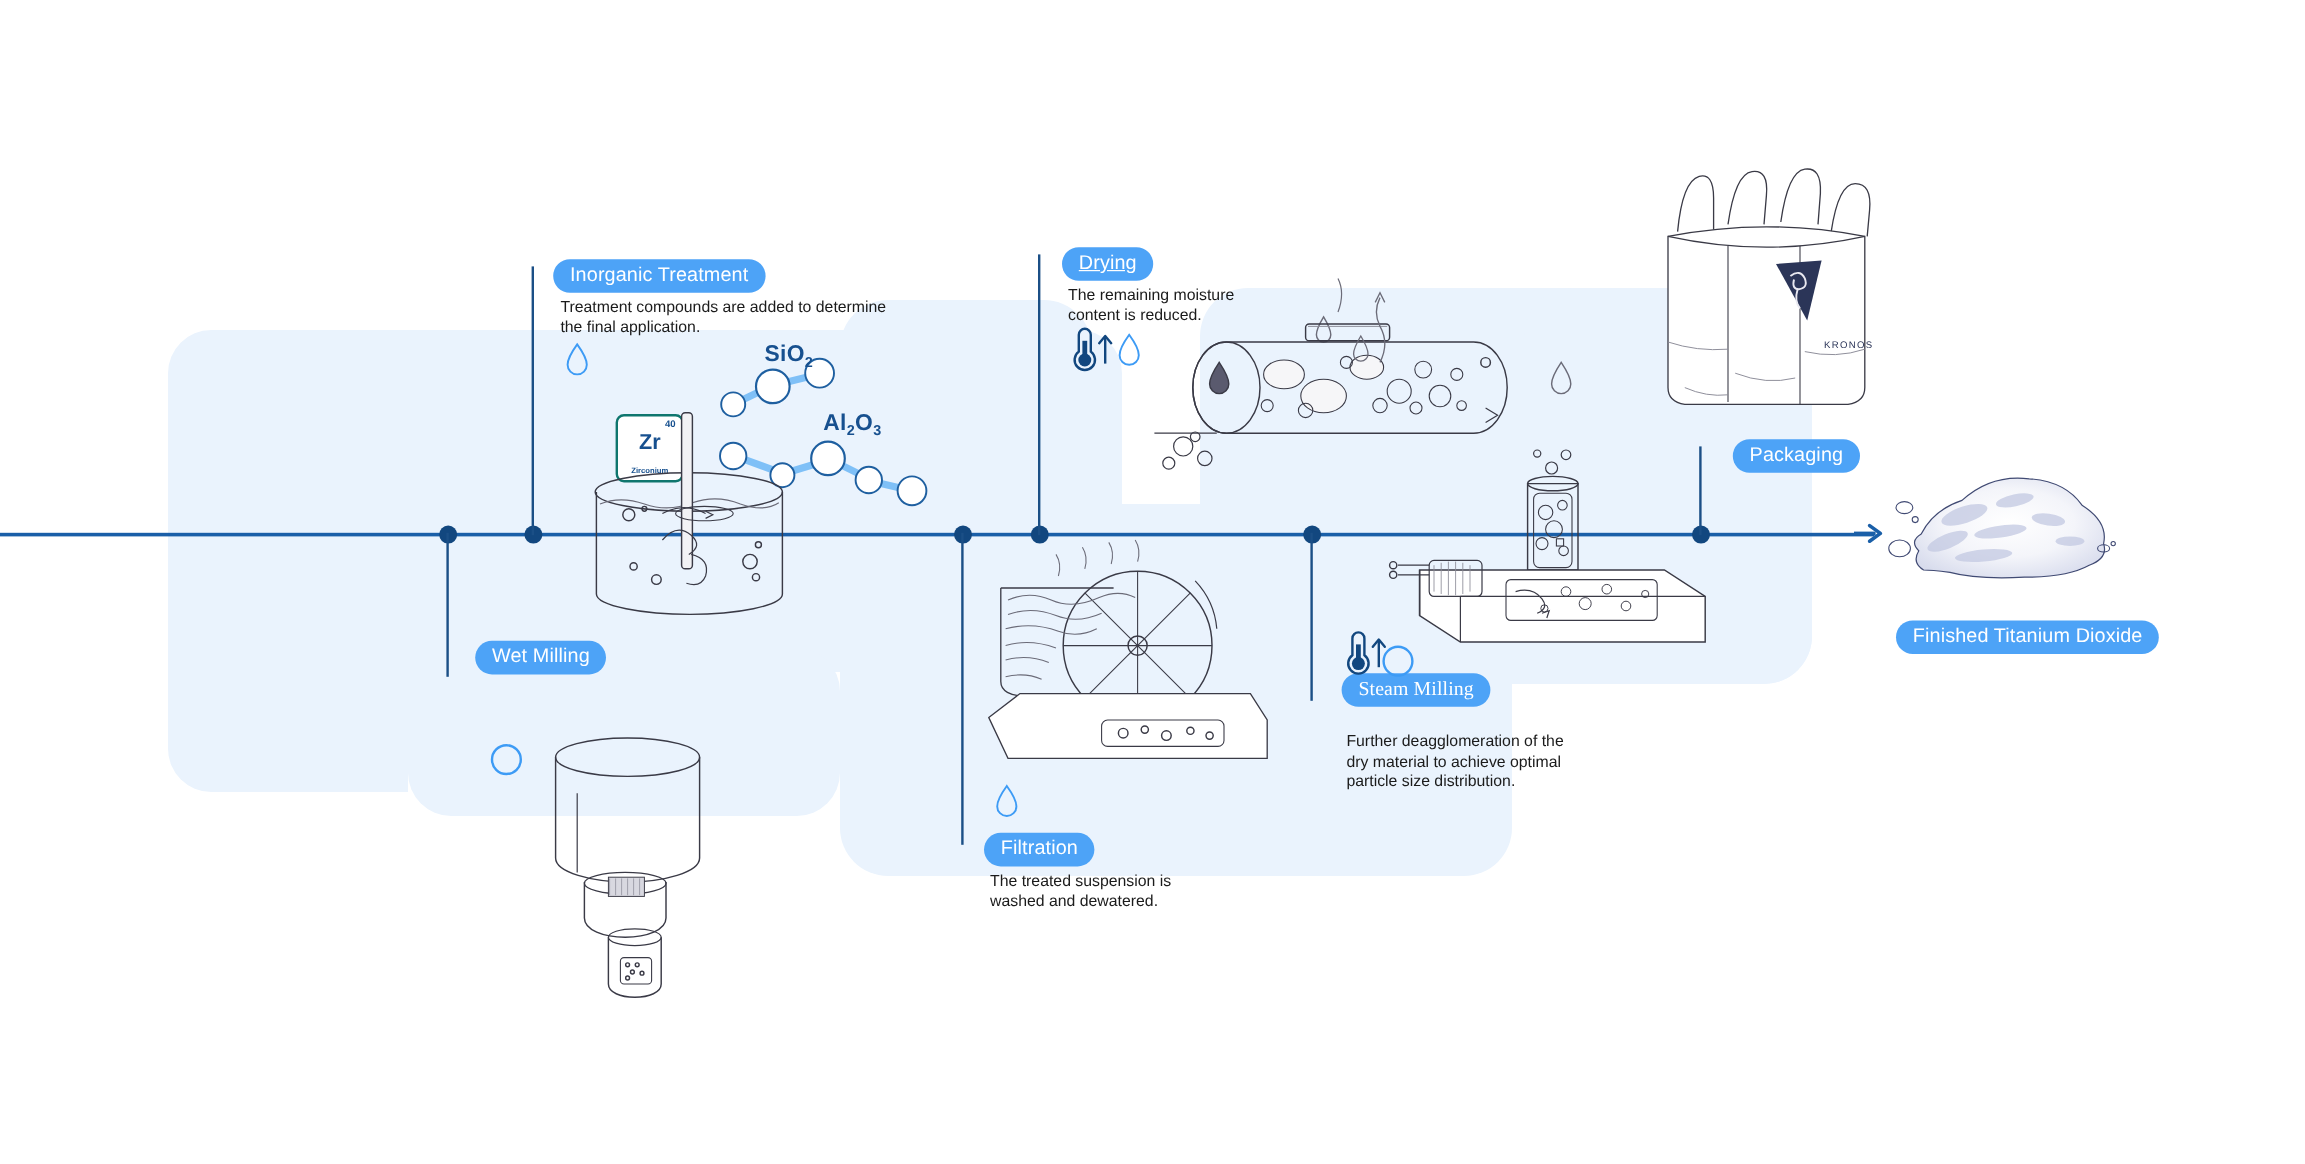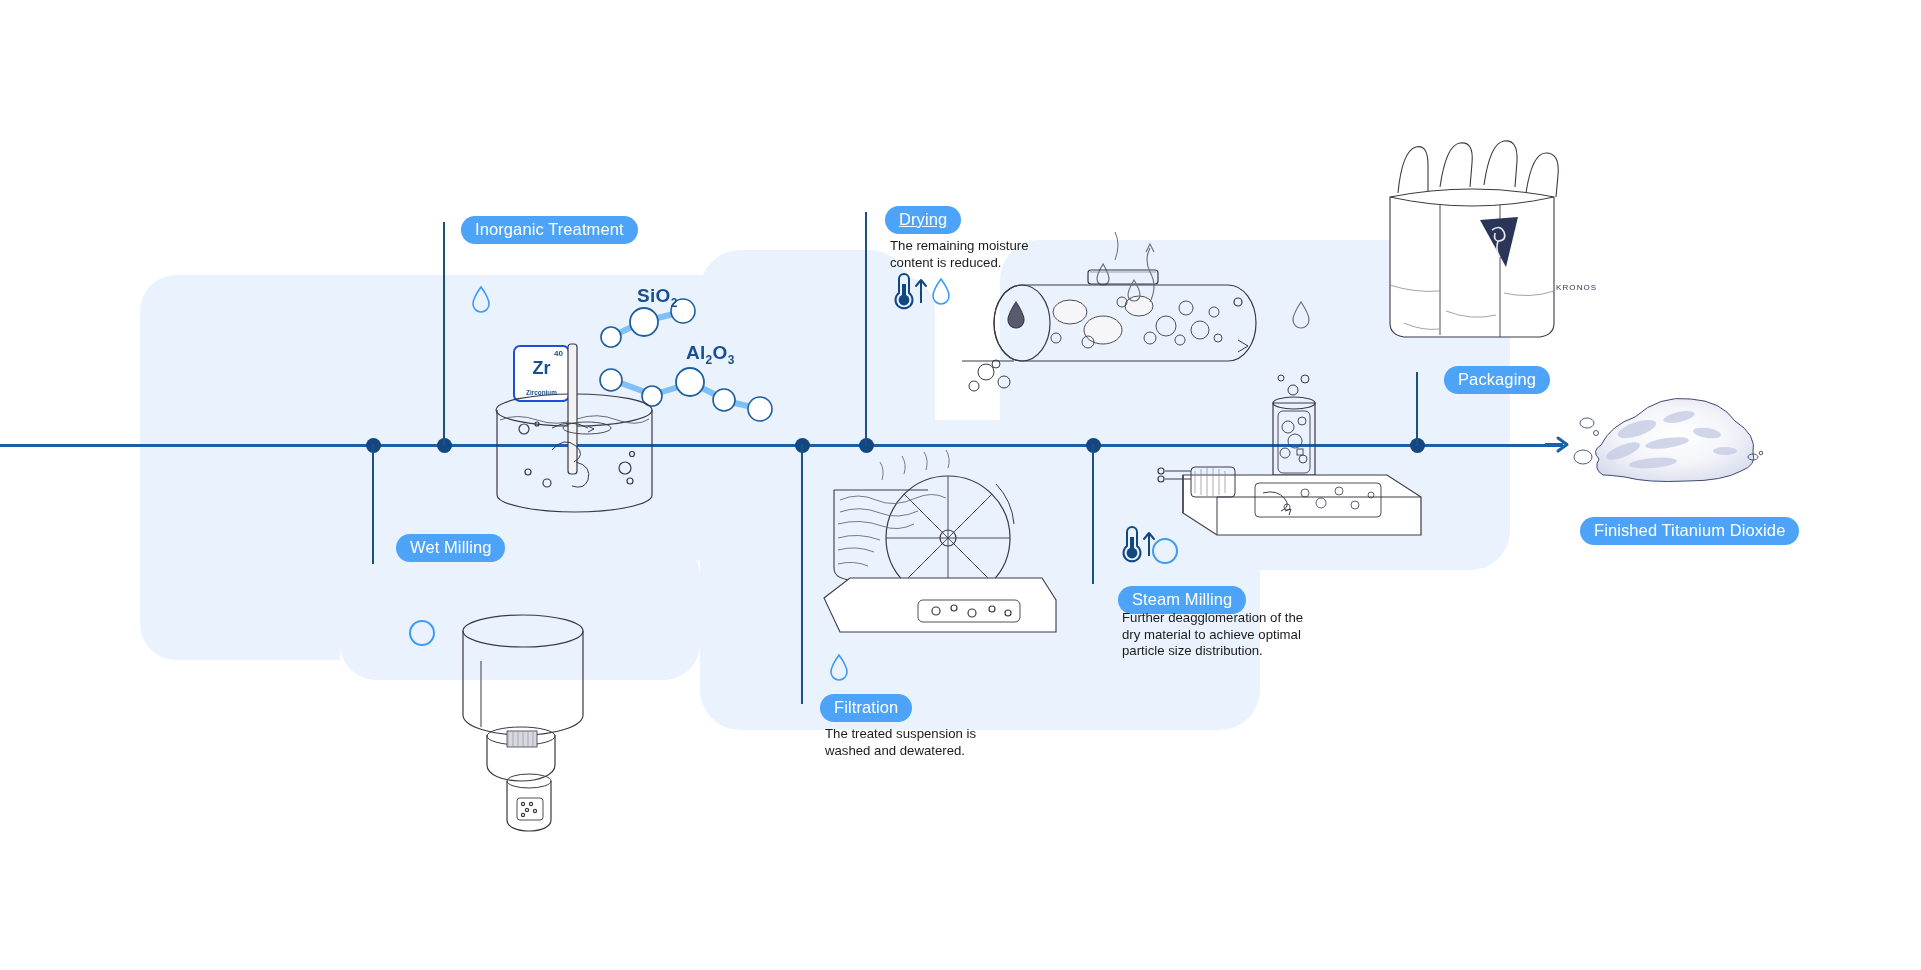--- a/index.html
+++ b/index.html
@@ -41,29 +41,29 @@
   .art{position:absolute;}
   svg{display:block;overflow:visible;}
 
   
   .formula{position:absolute;color:#17508f;font-weight:bold;font-size:19px;
            letter-spacing:.3px;}
   .formula sub{font-size:12px;}
 
   
   #zr-card{position:absolute;left:513px;top:345px;width:53px;height:53px;
-           border:2px solid #1d4ed8;border-radius:7px;background:#fff;}
+           border:2px solid #0f766e;border-radius:7px;background:#fff;}
   #zr-num{position:absolute;right:5px;top:2px;font-size:8px;font-weight:bold;color:#17508f;}
   #zr-sym{position:absolute;left:0;right:0;top:11px;text-align:center;
           font-size:18px;font-weight:bold;color:#17508f;}
   #zr-name{position:absolute;left:0;right:0;bottom:4px;text-align:center;
            font-size:6.4px;font-weight:bold;color:#17508f;}
 
   
-  #kronos-word{position:absolute;left:1524px;top:283px;font-size:8px;
+  #kronos-word{position:absolute;left:1488px;top:283px;font-size:8px;
                letter-spacing:1.1px;color:#2b3558;padding-left:32px;}
 </style>
 </head>
 <body>
 
 <div class="stage">
 
   <div class="blob" id="blob-left"></div>
   <div class="blob" id="blob-left2"></div>
   <div class="blob" id="blob-left3"></div>
@@ -90,20 +90,22 @@
   <div class="node" style="left:859px;"></div>
   <div class="stem" style="left:865px;top:212px;height:234px;"></div>
 
   <div class="node" style="left:1086px;"></div>
   <div class="stem" style="left:1092px;top:444px;height:140px;"></div>
 
   <div class="node" style="left:1410px;"></div>
   <div class="stem" style="left:1416px;top:372px;height:74px;"></div>
 
   <div class="pill" style="left:461px;top:216px;">Inorganic Treatment</div>
+  <div class="desc" style="left:467px;top:248px;">Treatment compounds are added to determine
+the final application.</div>
 
   <svg class="ic" style="left:470px;top:285px;" width="22" height="30">
     <path d="M11,2 C11,2 3,13 3,19 a8,8 0 0 0 16,0 C19,13 11,2 11,2 Z" fill="none" stroke="#3d9bf5" stroke-width="1.6"></path>
   </svg>
 
   <div id="zr-card">
     <div id="zr-num">40</div>
     <div id="zr-sym">Zr</div>
     <div id="zr-name">Zirconium</div>
   </div>
@@ -277,21 +279,21 @@
   </svg>
   <svg class="art" style="left:1290px;top:300px;" width="24" height="32">
     <path d="M11,2 C11,2 3,14 3,20 a8,8 0 0 0 16,0 C19,14 11,2 11,2 Z" fill="none" stroke="#6b6b78" stroke-width="1.2"></path>
   </svg>
   <svg class="art" style="left:1120px;top:240px;" width="40" height="70">
     <path d="M14,40 C14,40 8,50 8,55 a6,6 0 0 0 12,0 C20,50 14,40 14,40 Z" fill="none" stroke="#6b6b78" stroke-width="1.1"></path>
     <path d="M30,62 q8,-16 0,-30 q-6,-12 0,-24" fill="none" stroke="#6b6b78" stroke-width="1.1"></path>
     <path d="M26,12 L30,4 L34,12" fill="none" stroke="#6b6b78" stroke-width="1.1"></path>
   </svg>
 
-  <div class="pill" style="left:1118px;top:586px;">Steam Milling</div>
+  <div class="pill" style="left:1118px;top:561px;font-family:Liberation Serif, serif;">Steam Milling</div>
   <div class="desc" style="left:1122px;top:610px;">Further deagglomeration of the
 dry material to achieve optimal
 particle size distribution.</div>
 
   <svg class="ic" style="left:1118px;top:528px;" width="42" height="34">
     <path d="M9,4 a5,5 0 0 1 10,0 L19,18 a8.5,8.5 0 1 1 -10,0 Z" fill="none" stroke="#12477f" stroke-width="2"></path>
     <circle cx="14" cy="25" r="5.4" fill="#12477f"></circle>
     <rect x="12" y="9" width="4" height="13" fill="#12477f"></rect>
     <line x1="31" y1="28" x2="31" y2="6" stroke="#12477f" stroke-width="2"></line>
     <path d="M26,11 L31,5 L36,11" fill="none" stroke="#12477f" stroke-width="2" stroke-linejoin="round" stroke-linecap="round"></path>

